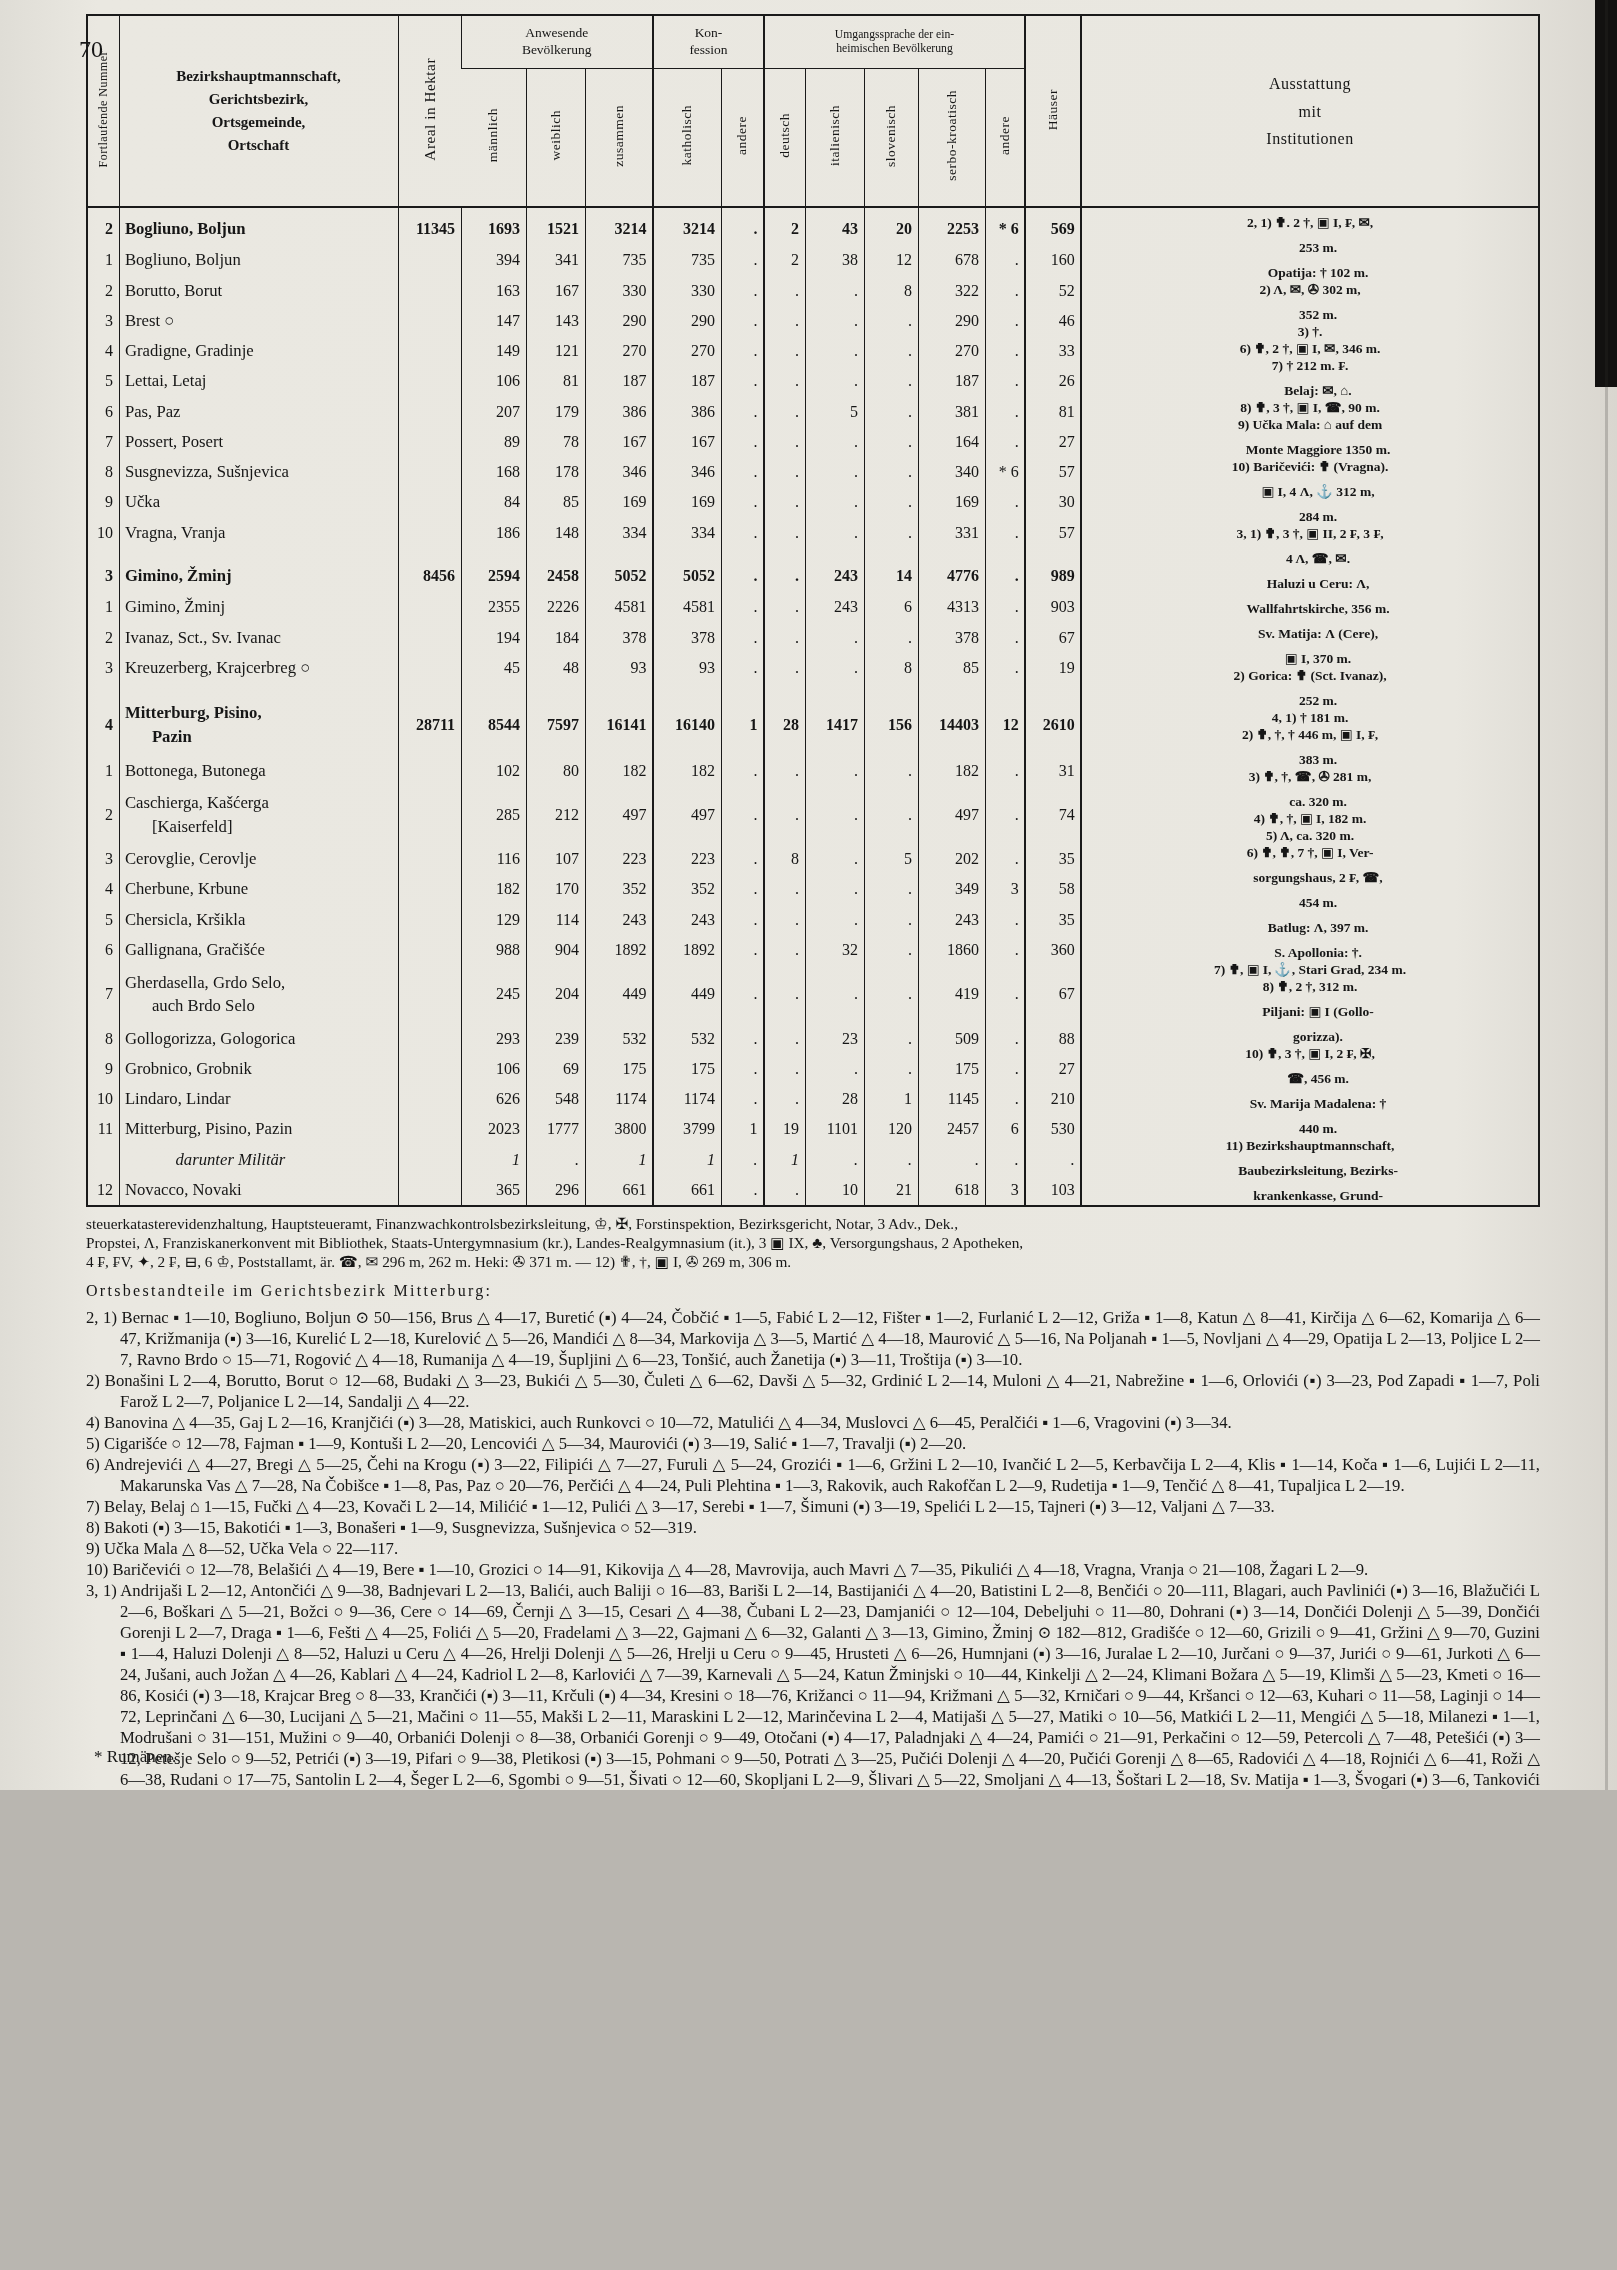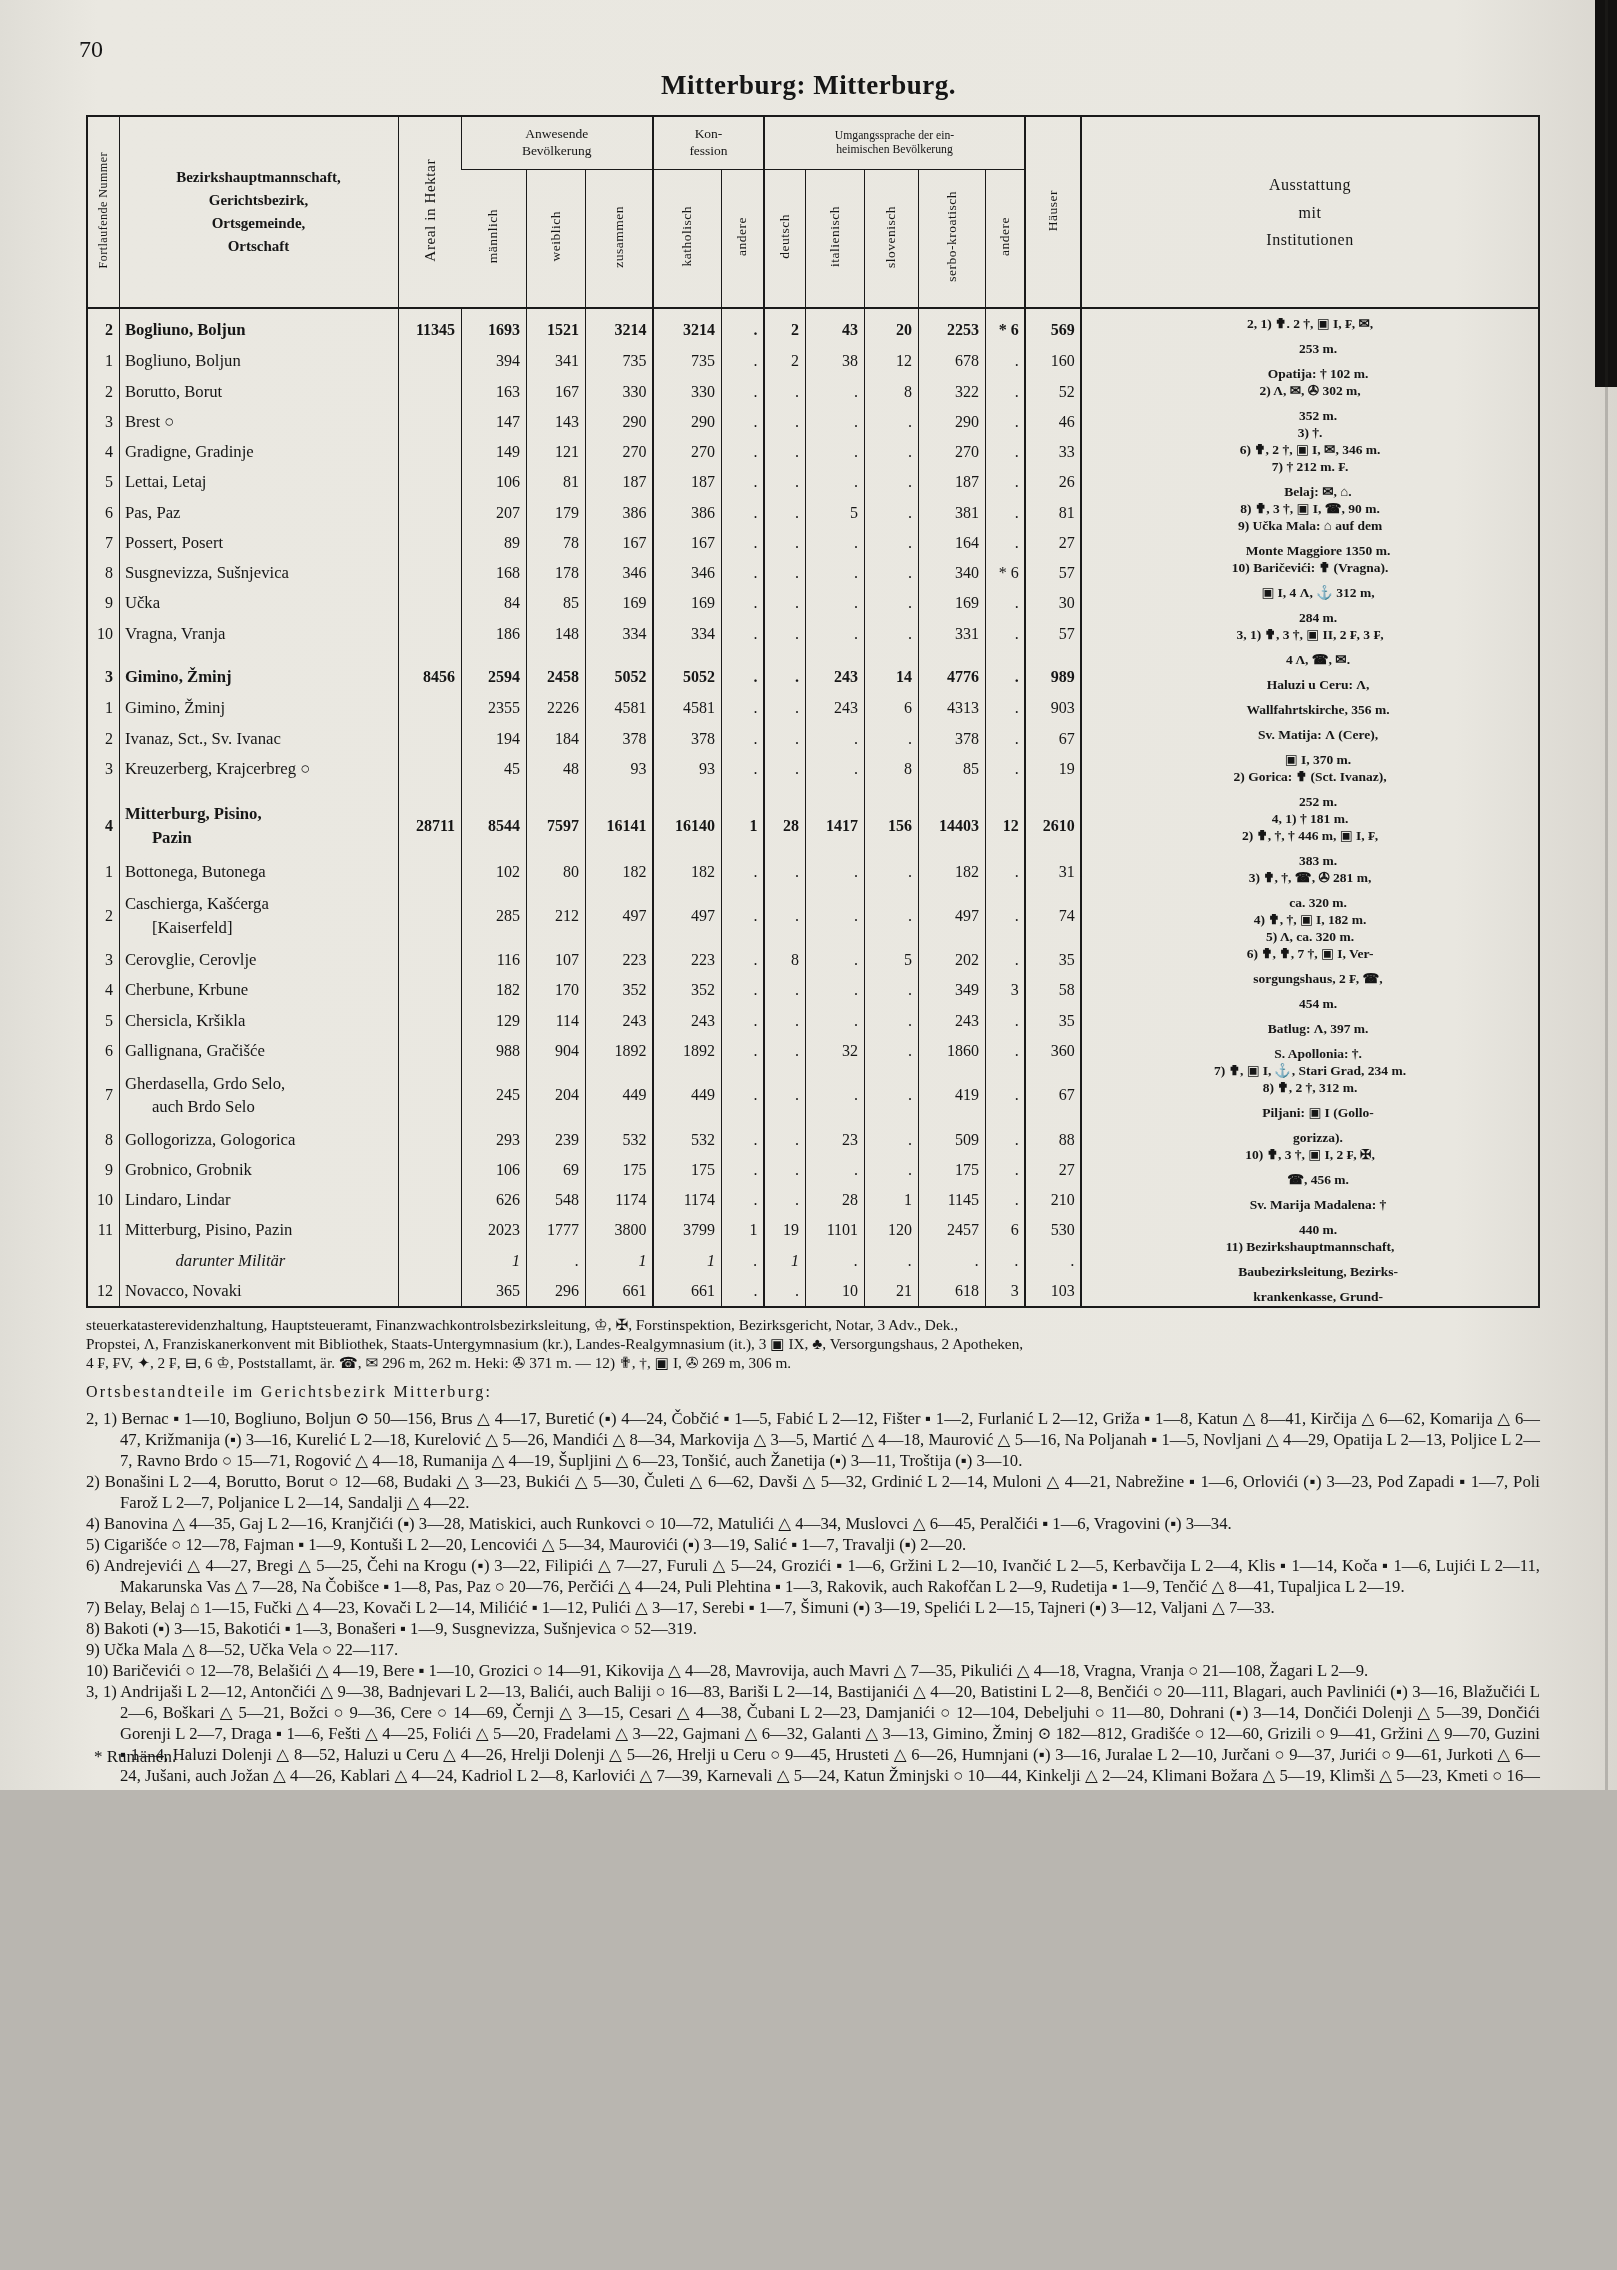--- a/index.html
+++ b/index.html
@@ -45,21 +45,20 @@
   .star-note{position:absolute;left:94px;bottom:23.4px;font-size:17px;}
 </style>
 </head>
 <body>
 
 <div class="page">
   <div class="corner-bar"></div>
   <div class="edge-line"></div>
 
   <div class="page-num">70</div>
-  <div class="running-title">Mitterburg: Mitterburg.</div>
 
   <table class="main">
     <colgroup>
       <col style="width:32px">
         <col style="width:279px">
         <col style="width:63px">
       <col style="width:65px">
         <col style="width:59px">
         <col style="width:68px">
       <col style="width:68px">

